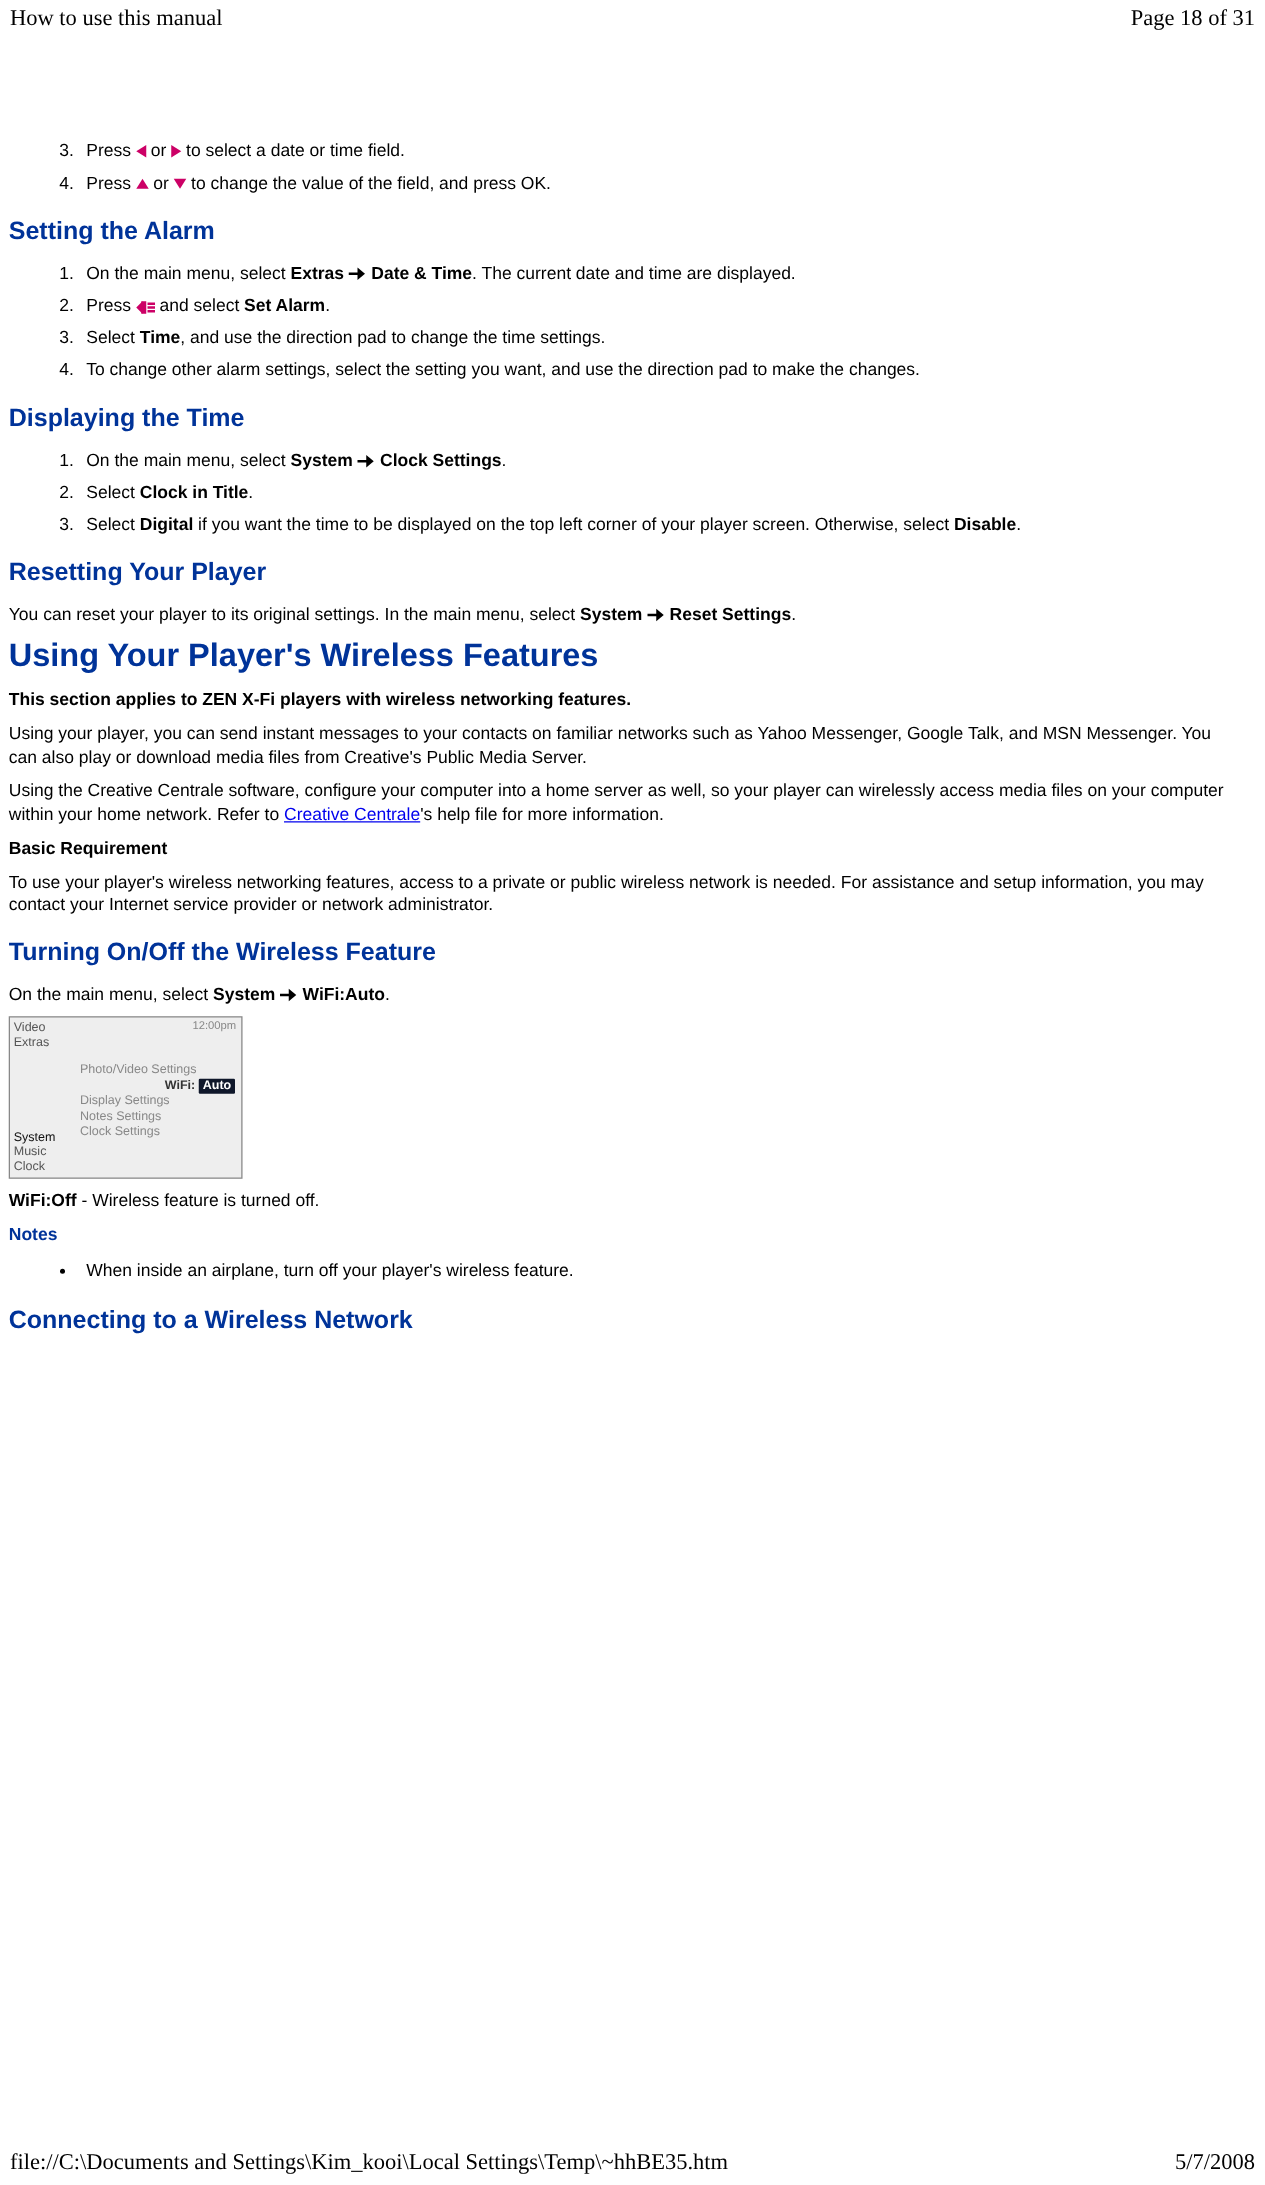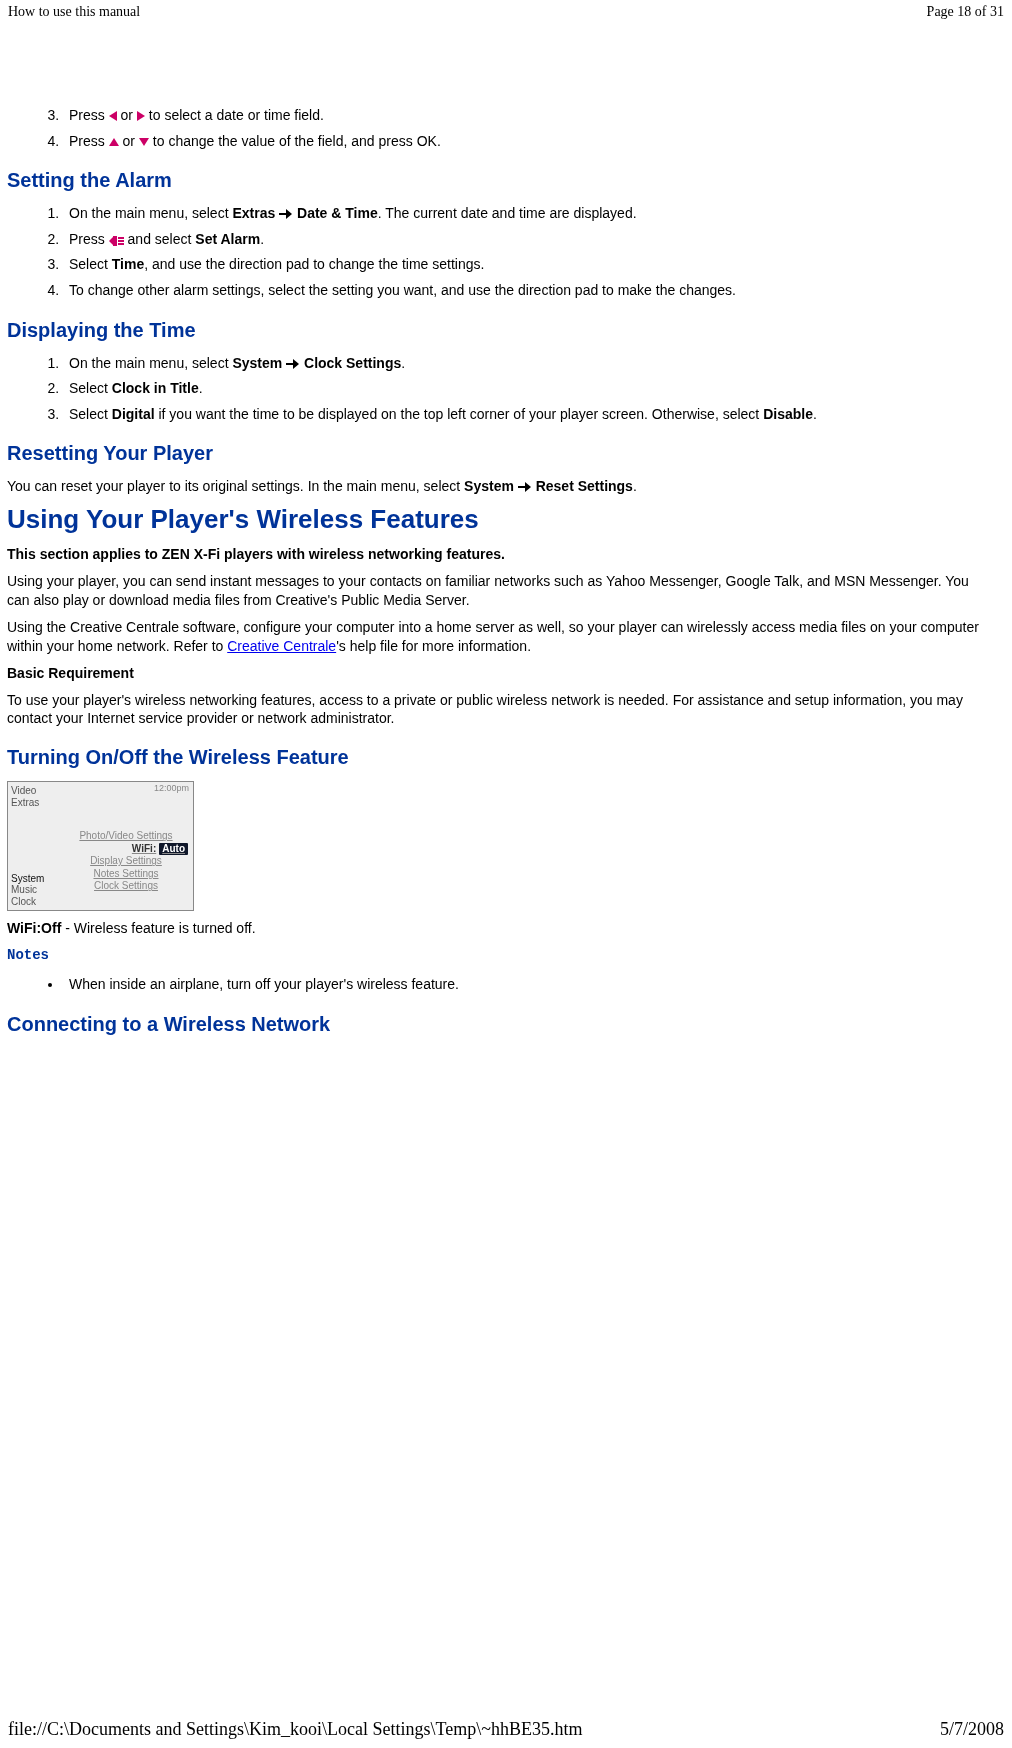--- a/index.html
+++ b/index.html
@@ -14,21 +14,21 @@
       width: 1012px;
       min-height: 1748px;
       position: relative;
       box-sizing: border-box;
     }
     .header {
       display: flex;
       justify-content: space-between;
       padding: 4px 8px 0 8px;
       font-family: "Times New Roman", serif;
-      font-size: 14px;
+      font-size: 18px;
     }
     .content {
       padding: 74px 20px 0 7px;
     }
     .footer {
       position: absolute;
       bottom: 8px;
       left: 8px;
       right: 8px;
       display: flex;
@@ -70,21 +70,20 @@
     p {
       margin: 8px 0;
       line-height: 1.35;
     }
     .bold {
       font-weight: bold;
     }
     .notes-label {
       color: #003399;
       font-weight: bold;
-      font-family: Liberation Mono, monospace;
     }
     a.link {
       color: #0000EE;
       text-decoration: underline;
     }
     .tri-left {
       width: 0; height: 0;
       border-top: 5.5px solid transparent;
       border-bottom: 5.5px solid transparent;
       border-right: 8px solid #CC0066;
@@ -200,27 +199,26 @@
     .scr-left-sys {
       position: absolute;
       bottom: 3px;
       left: 3px;
       width: 52px;
       color: #555;
       line-height: 1.15;
     }
     .scr-center {
       position: absolute;
-      top: 48px;
+      top: 36px;
       left: 56px;
       right: 5px;
-      text-align: center;
+      text-align: left;
       color: #888;
       line-height: 1.25;
-      text-decoration: underline;
     }
     .scr-wifi-row {
       display: flex;
       justify-content: flex-end;
       align-items: center;
       gap: 3px;
     }
     .scr-auto {
       background: #0f172a;
       color: #fff;
@@ -293,20 +291,23 @@
 
     <p class="bold">This section applies to ZEN X-Fi players with wireless networking features.</p>
     <p>Using your player, you can send instant messages to your contacts on familiar networks such as Yahoo Messenger, Google Talk, and MSN Messenger. You can also play or download media files from Creative's Public Media Server.</p>
     <p>
       <span>Using the Creative Centrale software, configure your computer into a home server as well, so your player can wirelessly access media files on your computer within your home network. Refer to </span><a href="#" class="link">Creative Centrale</a><span>'s help file for more information.</span>
     </p>
     <p class="bold">Basic Requirement</p>
     <p>To use your player's wireless networking features, access to a private or public wireless network is needed. For assistance and setup information, you may contact your Internet service provider or network administrator.</p>
 
     <h2 class="section">Turning On/Off the Wireless Feature</h2>
+    <p>
+      <span>On the main menu, select </span><span class="bold">System</span><span> </span><span class="arrow-right"></span> <span class="bold">WiFi:Auto</span><span>.</span>
+    </p>
 
     <div class="screenshot">
       <div class="scr-topbar">12:00pm</div>
       <div class="scr-left-box">
         <div>Video</div>
         <div>Extras</div>
       </div>
       <div class="scr-center">
         <div>Photo/Video Settings</div>
         <div class="scr-wifi-row">

